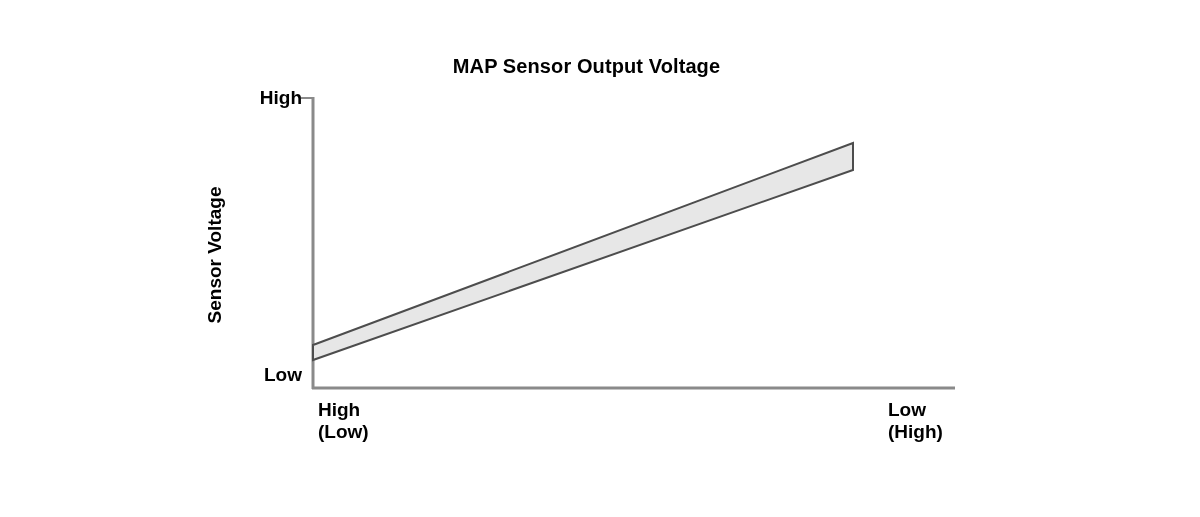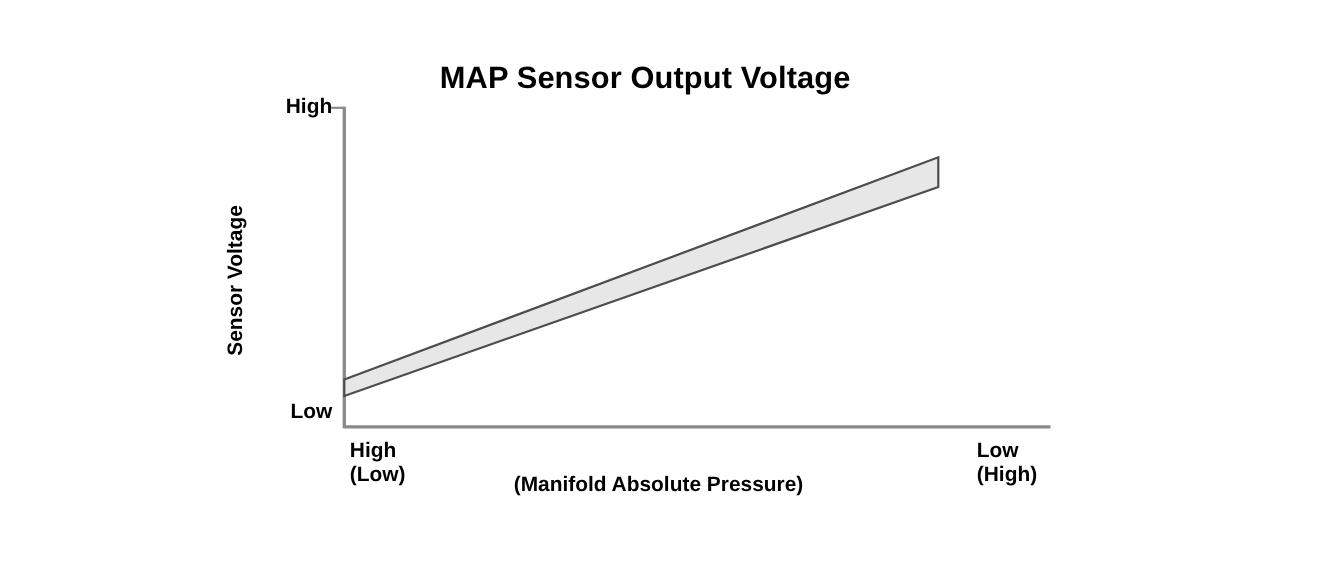--- a/index.html
+++ b/index.html
@@ -23,21 +23,21 @@
     background: #ffffff;
   }
 
   
   .chart-title {
     position: absolute;
     left: 0;
     top: 55px;
     width: 1175px;
     text-align: center;
-    font-size: 28px;
+    font-size: 20px;
     font-weight: bold;
     letter-spacing: 0.1px;
     white-space: nowrap;
   }
   
   .chart-title { left: -1px; width: 1175px; }
 
   
   #plot-svg {
     position: absolute;
@@ -118,16 +118,15 @@
     <span>High</span><br>
     <span>(Low)</span>
   </div>
 
   <div class="x-end-label x-end-right">
     <span>Low</span><br>
     <span>(High)</span>
   </div>
 
   <div class="x-axis-title">
-    <span class="line2">(Manifold Absolute Pressure)</span>
   </div>
 
 </div>
 
 </body></html>

